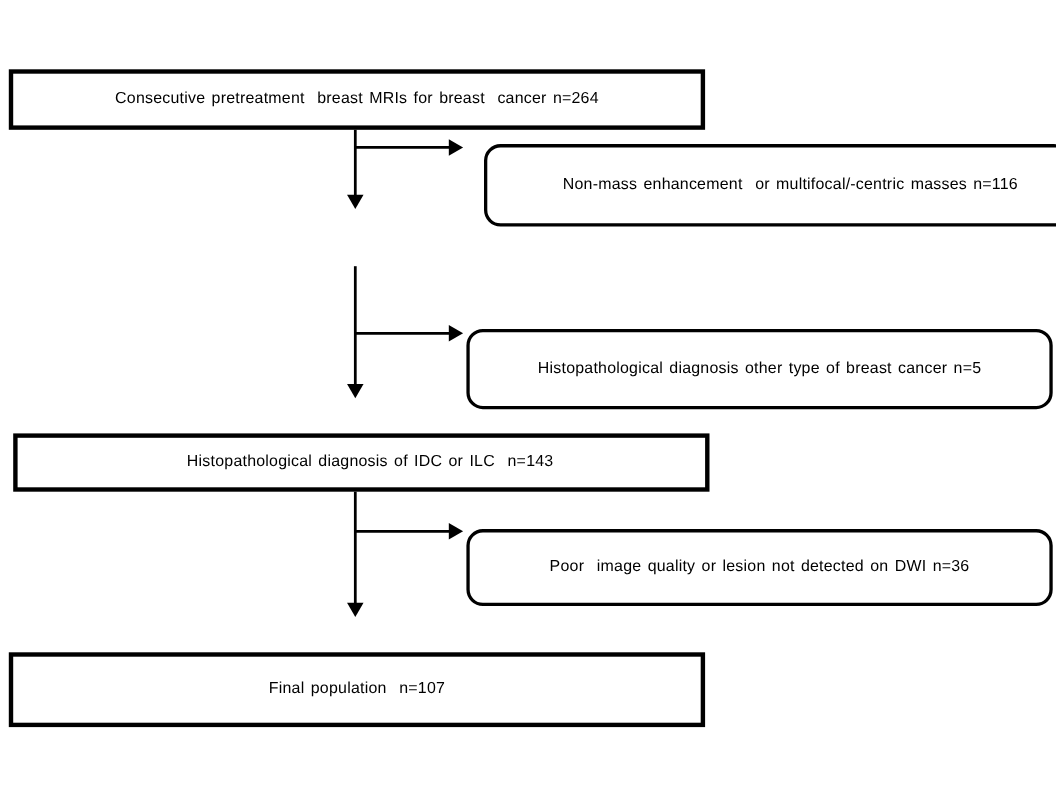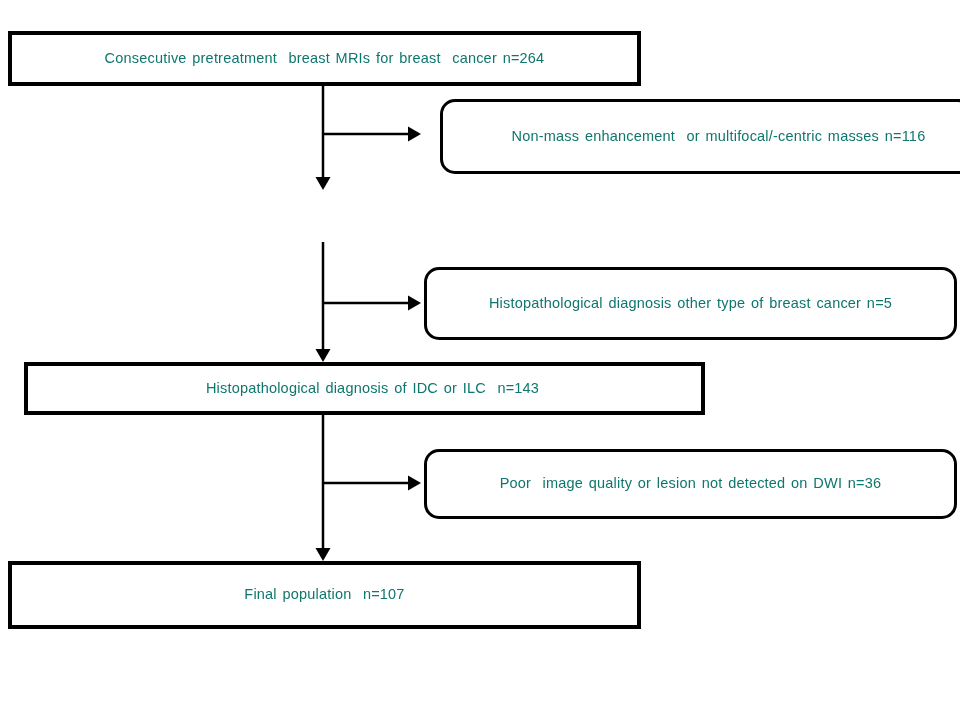--- a/index.html
+++ b/index.html
@@ -21,35 +21,36 @@
     pointer-events: none;
   }
 
   .box {
     position: absolute;
     display: flex;
     align-items: center;
     justify-content: center;
     text-align: center;
     background: #ffffff;
-    color: #0f766e;
+    color: #000000;
     font-size: 14.5px;
     letter-spacing: 0.2px;
     word-spacing: 1.5px;
     line-height: 1.2;
+    margin-top: 32px;
   }
   .box .label { white-space: pre-wrap; }
 
   .rect  { border: 4px solid #000000; }
   .round { border: 3px solid #000000; border-radius: 15px; }
 
   
   .step-0 { left: 8px;  top: 31px;  width: 633px; height: 55px; }
   .step-1 { left: 8px;  top: 190px; width: 633px; height: 53px; }
-  .step-2 { left: 24px;  top: 362px; width: 681px; height: 53px; padding-left: 16px; }
+  .step-2 { left: 12px;  top: 362px; width: 633px; height: 53px; padding-left: 16px; }
   .step-3 { left: 8px;  top: 561px; width: 633px; height: 68px; }
 
   
   .excl-0 { left: 440px; top: 99px;  width: 533px; height: 75px; padding-left: 24px; }
   .excl-1 { left: 424px; top: 267px; width: 533px; height: 73px; }
   .excl-2 { left: 424px; top: 449px; width: 533px; height: 70px; }
 </style>
 </head>
 <body>
 

